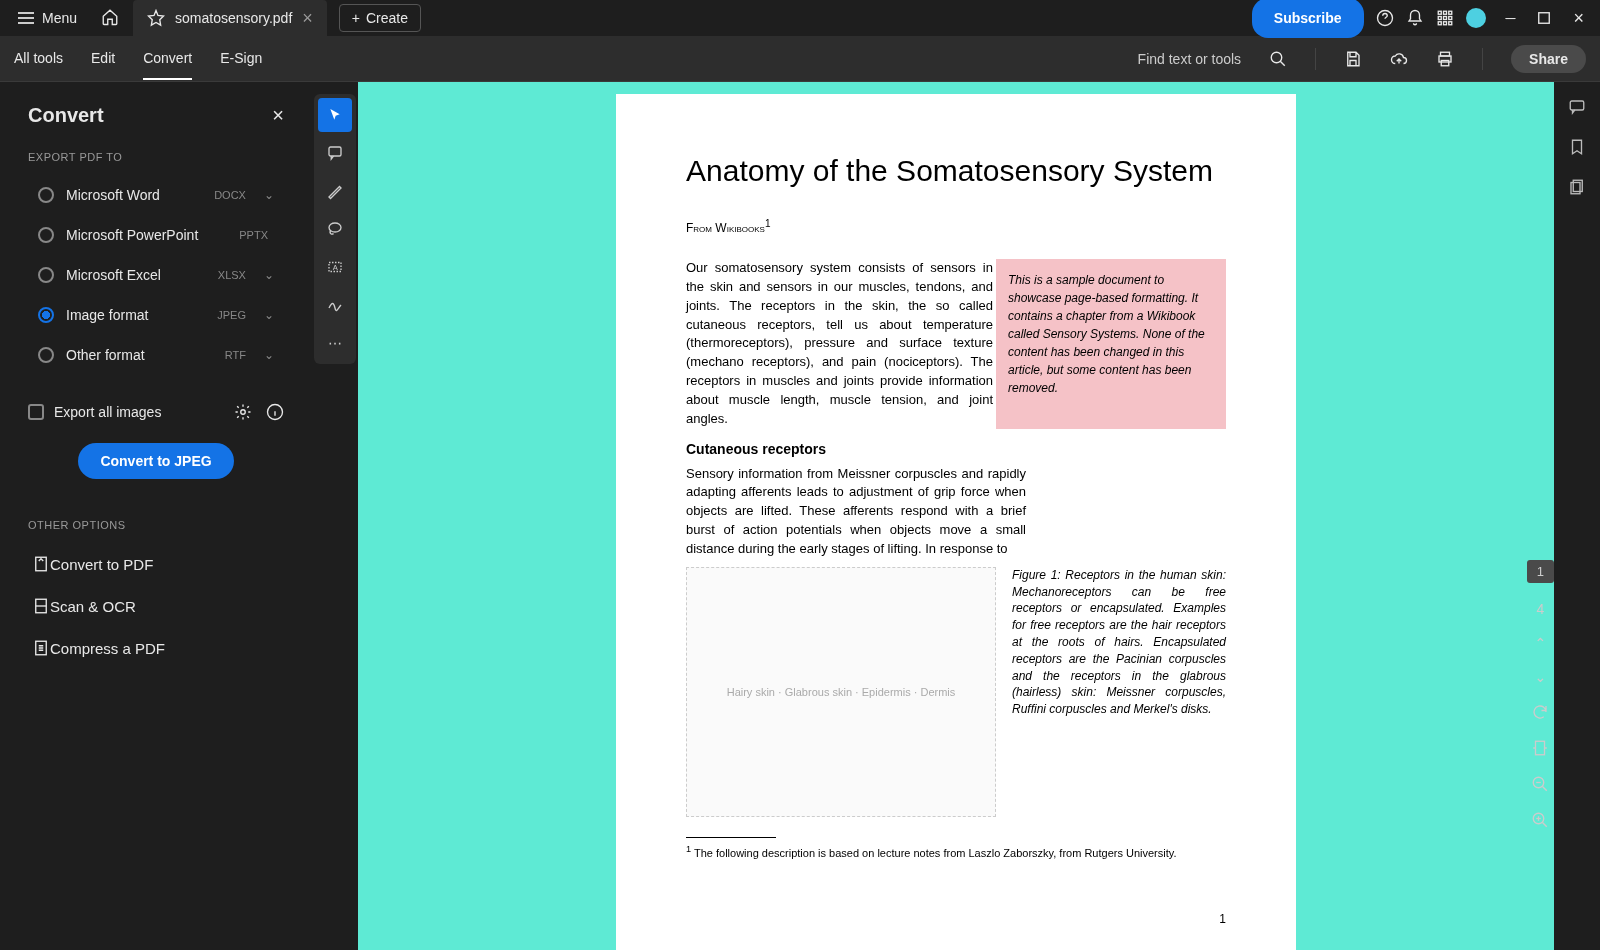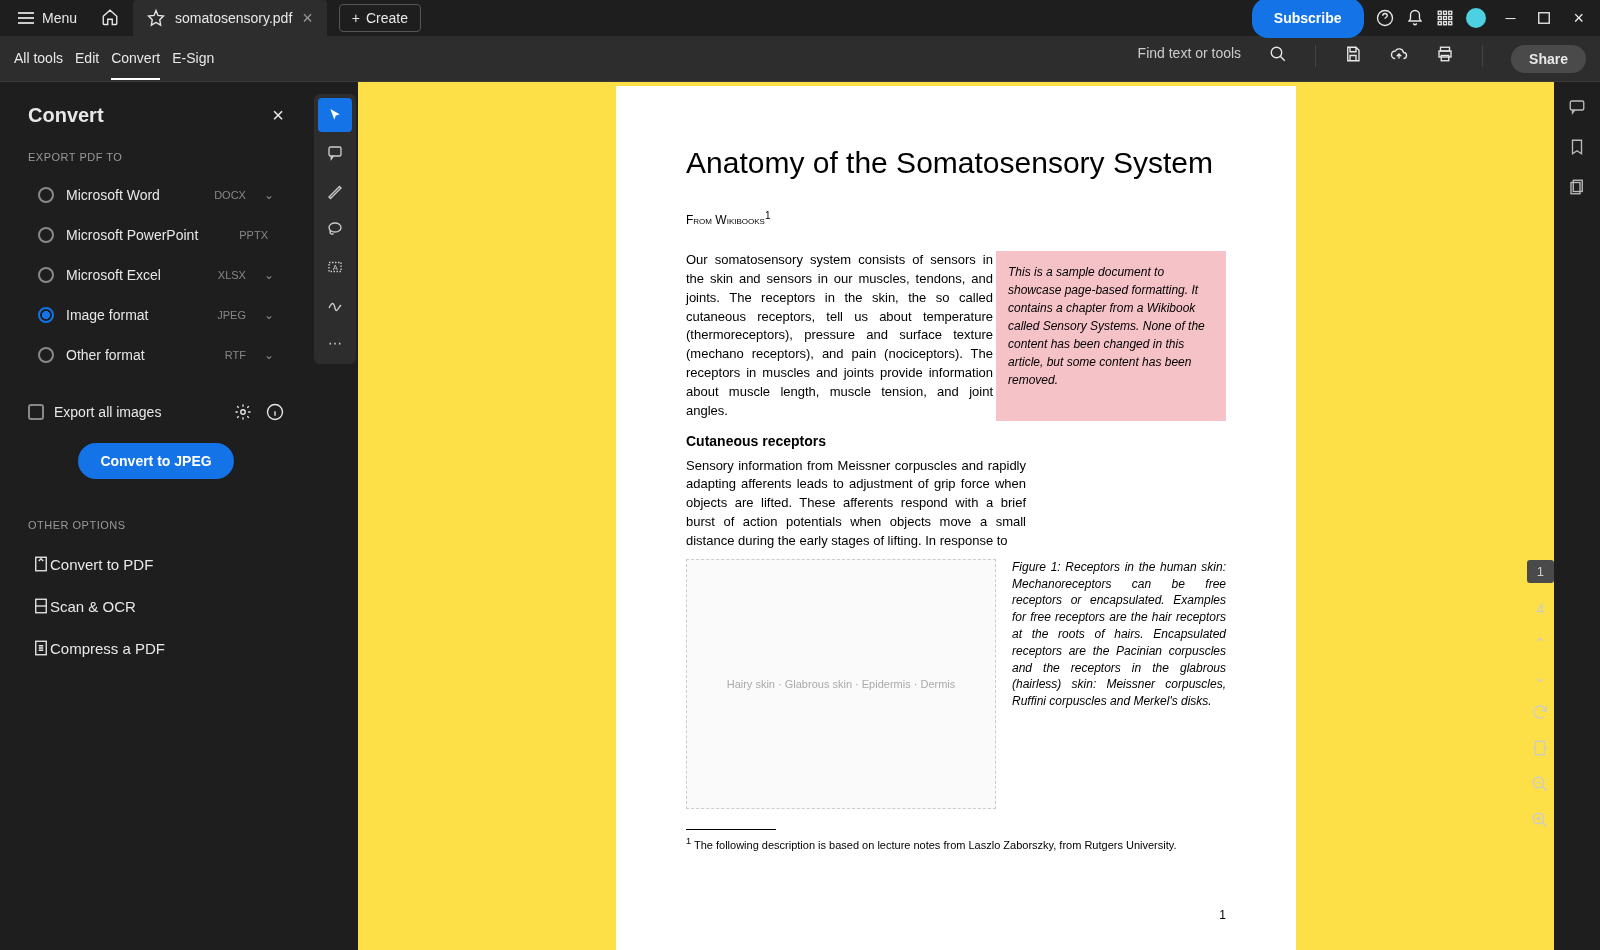--- a/index.html
+++ b/index.html
@@ -10,45 +10,45 @@
 .hamburger{display:flex;flex-direction:column;gap:3px}
 .hamburger span{width:16px;height:2px;background:#ccc}
 .home-btn{padding:6px 10px;cursor:pointer}
 .tab{display:flex;align-items:center;gap:10px;background:#2d2d2d;padding:8px 14px;height:36px;border-radius:4px 4px 0 0;min-width:180px}
 .tab .close{margin-left:auto;font-size:18px;color:#999;cursor:pointer}
 .create-btn{display:flex;align-items:center;gap:6px;border:1px solid #555;border-radius:4px;padding:5px 12px;margin-left:8px;cursor:pointer}
 .titlebar-right{display:flex;align-items:center;gap:12px}
 .subscribe-btn{background:#1473e6;color:#fff;padding:12px 22px;border-radius:16px;font-weight:600;cursor:pointer}
 .avatar{width:20px;height:20px;border-radius:50%;background:#4dd0e1}
 .toolbar{height:46px;background:#2d2d2d;display:flex;align-items:center;justify-content:space-between;padding:0 14px;border-bottom:1px solid #3a3a3a}
-.toolbar-left{display:flex;gap:12px}
+.toolbar-left{display:flex;gap:28px}
 .toolbar-left span{cursor:pointer;padding:12px 0}
 .toolbar-left .active{border-bottom:2px solid #fff}
-.toolbar-right{display:flex;gap:28px}
+.toolbar-right{display:flex;align-items:center;gap:28px}
 .share-btn{background:#4a4a4a;padding:6px 18px;border-radius:16px;font-weight:600;cursor:pointer}
 .main{display:flex;height:868px}
 .sidebar{width:312px;background:#1e1e1e;padding:22px 28px;display:flex;flex-direction:column}
 .sidebar-header{display:flex;justify-content:space-between;align-items:center;margin-bottom:24px}
 .sidebar-header h2{font-size:20px;font-weight:600}
 .section-label{font-size:11px;color:#999;letter-spacing:0.5px;margin-bottom:12px}
 .export-option{display:flex;align-items:center;padding:12px 10px;border-radius:4px;cursor:pointer;gap:12px}
 .radio{width:16px;height:16px;border:2px solid #888;border-radius:50%;flex-shrink:0}
 .radio.selected{border-color:#1473e6;background:radial-gradient(circle,#1473e6 45%,transparent 50%)}
 .option-name{flex:1;font-size:14px}
 .option-ext{font-size:11px;color:#888;margin-right:6px}
 .chevron{color:#888;font-size:12px}
 .export-checkbox{display:flex;align-items:center;gap:10px;margin-top:28px;margin-bottom:22px}
 .checkbox{width:16px;height:16px;border:2px solid #888;border-radius:3px}
 .convert-btn{background:#1473e6;color:#fff;padding:10px 22px;border-radius:18px;font-weight:600;align-self:center;margin-bottom:40px;cursor:pointer}
 .other-option{display:flex;align-items:center;padding:12px 4px;cursor:pointer;font-size:15px}
 .left-tools{width:46px;display:flex;flex-direction:column;align-items:center;padding-top:12px;gap:4px}
 .tool-group{background:#2d2d2d;border-radius:6px;padding:4px;display:flex;flex-direction:column;gap:4px}
 .tool{width:34px;height:34px;display:flex;align-items:center;justify-content:center;border-radius:4px;cursor:pointer;color:#ccc}
 .tool.active{background:#1473e6;color:#fff}
-.doc-area{flex:1;background:#fde047;display:flex;justify-content:center;overflow:auto;padding-top:4px}
+.doc-area{flex:1;background:#5eead4;display:flex;justify-content:center;overflow:auto;padding-top:12px}
 .page{width:680px;background:#fff;color:#000;padding:60px 70px 40px;font-family:Georgia,serif;position:relative;min-height:860px}
 .page h1{font-size:30px;font-weight:400;margin-bottom:30px}
 .source{font-size:12px;font-variant:small-caps;margin-bottom:24px}
 .two-col{display:flex;gap:3px;margin-bottom:6px}
 .body-text{font-size:13px;line-height:1.45;text-align:justify;flex:1}
 .callout{background:#f5c2c7;padding:12px;font-size:12px;font-style:italic;line-height:1.5;width:230px;flex-shrink:0}
 .subhead{font-size:14px;font-weight:600;margin:12px 0 8px;font-family:Arial,sans-serif}
 .figure-section{display:flex;gap:16px;margin-top:8px}
 .figure-placeholder{width:310px;height:250px;border:1px dashed #ccc;background:#fafafa;display:flex;align-items:center;justify-content:center;color:#aaa;font-size:11px;flex-shrink:0}
 .caption{font-size:12px;font-style:italic;line-height:1.4;text-align:justify}

